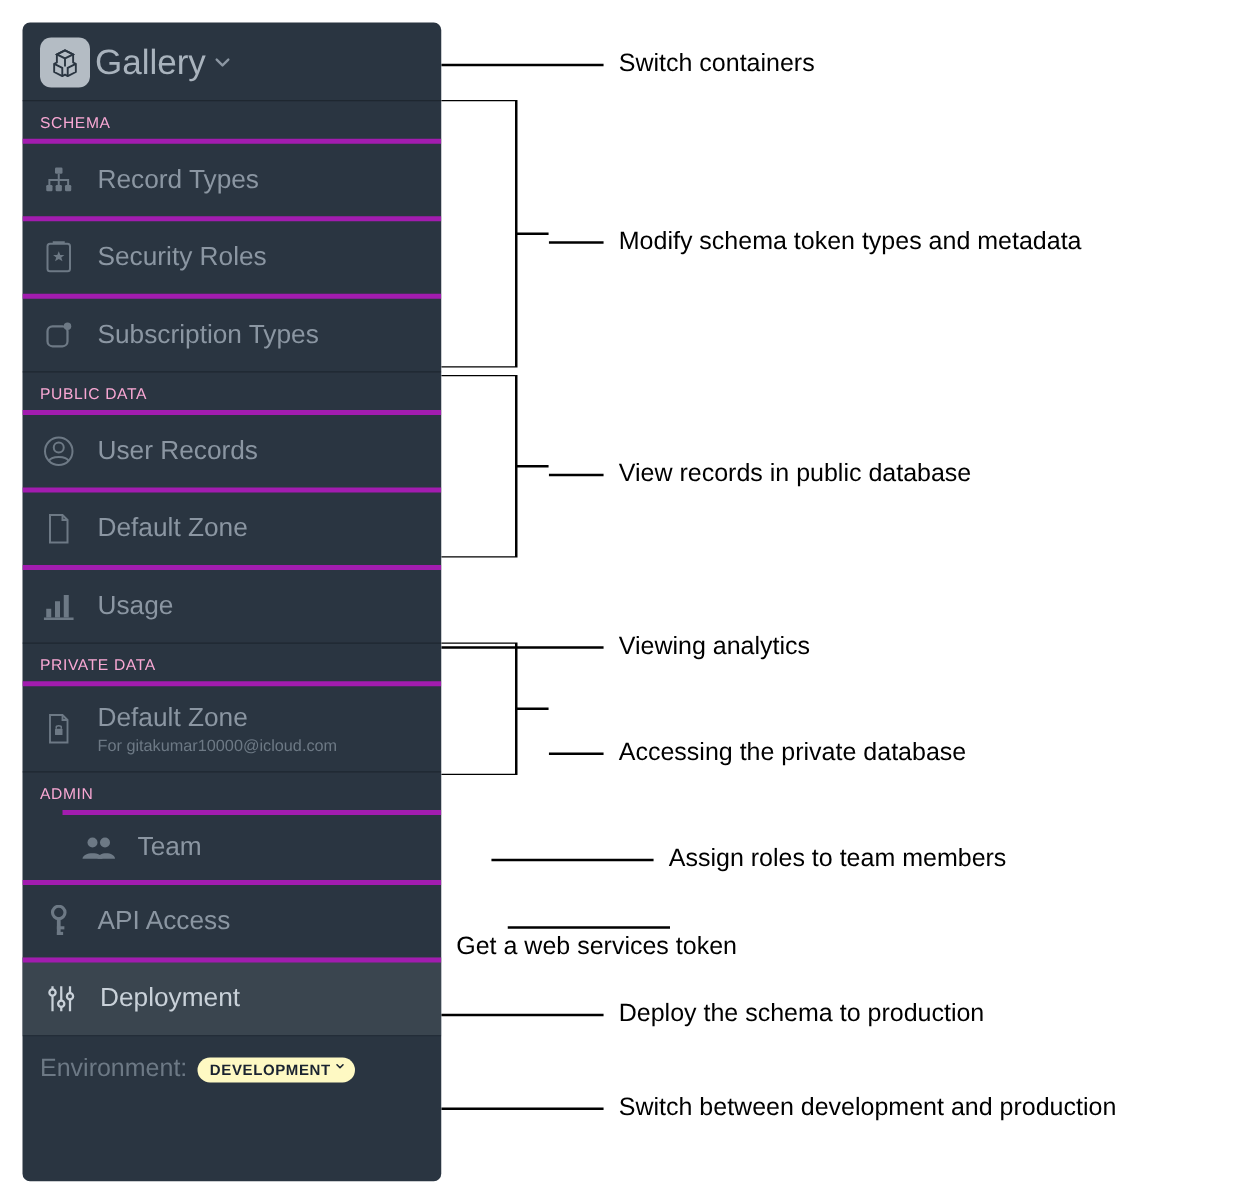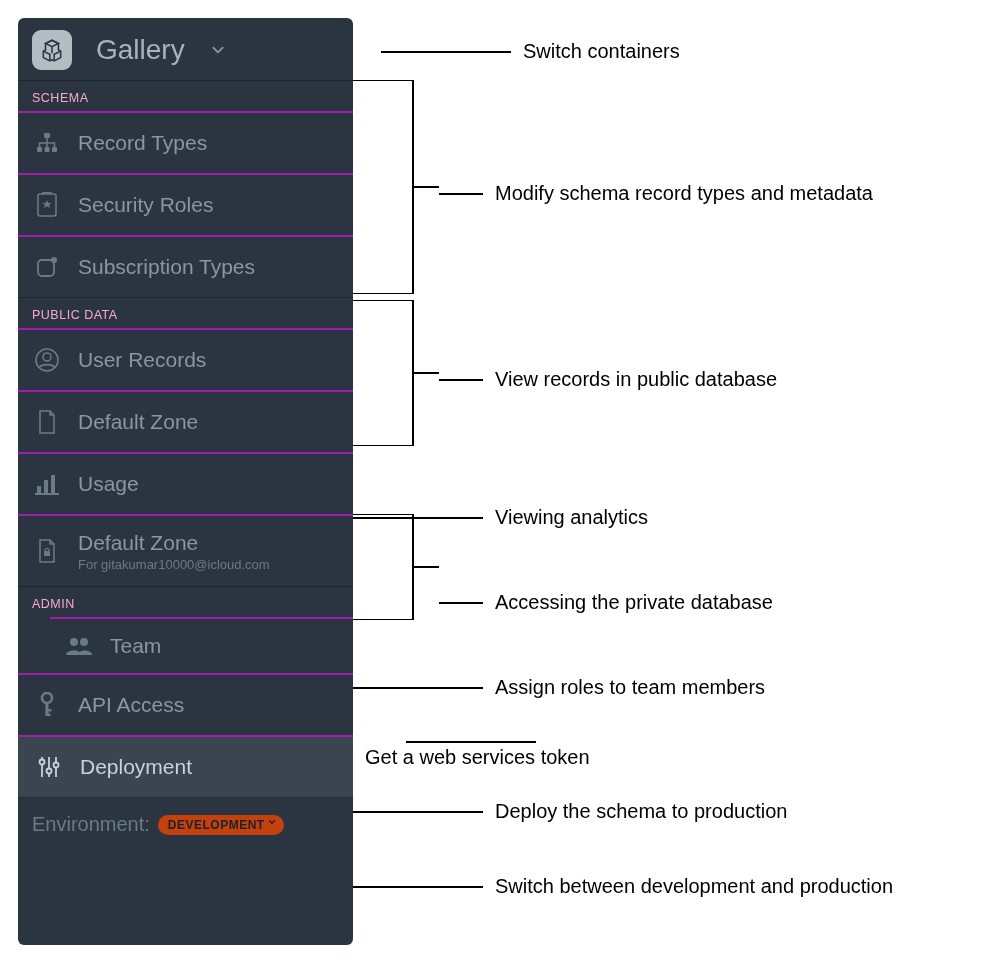--- a/index.html
+++ b/index.html
@@ -19,21 +19,21 @@
     background: #2a3541;
     border-radius: 6px;
     overflow: hidden;
     color: #8b96a2;
     font-weight: 300;
   }
   .container-switcher {
     display: flex;
     align-items: center;
     padding: 12px 14px 10px 14px;
-    gap: 24px;
+    gap: 4px;
   }
   .app-icon {
     width: 40px;
     height: 40px;
     background: #b4bcc4;
     border-radius: 9px;
     display: flex;
     align-items: center;
     justify-content: center;
   }
@@ -56,21 +56,21 @@
     border-top: 1px solid #1e2730;
     font-weight: 400;
   }
   .section-header.first { border-top: 1px solid #1e2730; }
   .nav-item {
     display: flex;
     align-items: center;
     padding: 0 14px;
     height: 62px;
     gap: 16px;
-    border-top: 2px solid #a21caf;
+    border-top: 4px solid #a21caf;
     cursor: pointer;
   }
   .nav-item.short { height: 56px; margin-left: 32px; }
   .nav-item.tall { height: 72px; }
   .nav-item.selected { background: #3a454f; padding-left: 16px; }
   .nav-item .icon-slot {
     width: 30px;
     display: flex;
     align-items: center;
     justify-content: center;
@@ -95,21 +95,21 @@
     height: 54px;
     border-top: 1px solid #232d38;
     gap: 8px;
   }
   .env-label {
     font-size: 20px;
     color: #6d7985;
     font-weight: 300;
   }
   .env-pill {
-    background: #c2410c;
+    background: #fef9c3;
     color: #1a2330;
     font-size: 12px;
     font-weight: 700;
     letter-spacing: 0.5px;
     padding: 3px 8px 3px 10px;
     border-radius: 11px;
     display: inline-flex;
     align-items: flex-start;
     gap: 3px;
   }
@@ -226,20 +226,21 @@
       <svg width="24" height="22" viewBox="0 0 24 22" fill="#6d7985">
         <rect x="2" y="13" width="4" height="7"></rect>
         <rect x="9" y="7" width="4" height="13"></rect>
         <rect x="16" y="2" width="4" height="18"></rect>
         <rect x="0" y="20" width="24" height="2"></rect>
       </svg>
     </span>
     <span class="label">Usage</span>
   </div>
 
+  <div class="section-header">PRIVATE DATA</div>
 
   <div class="nav-item tall">
     <span class="icon-slot">
       <svg width="20" height="26" viewBox="0 0 20 26" fill="none" stroke="#6d7985" stroke-width="1.5">
         <path d="M3 2 L13 2 L17 6 L17 24 L3 24 Z"></path>
         <path d="M13 2 L13 6 L17 6"></path>
         <rect x="7" y="13" width="6" height="5" rx="0.5" fill="#6d7985" stroke="none"></rect>
         <path d="M8 13 L8 11.5 C8 10.2 12 10.2 12 11.5 L12 13" stroke-width="1.2"></path>
       </svg>
     </span>
@@ -296,35 +297,35 @@
       <svg class="chev-s" viewBox="0 0 10 10">
           <path d="M2 3.5 L5 6.5 L8 3.5" fill="none" stroke="#1a2330" stroke-width="1.6" stroke-linecap="round" stroke-linejoin="round"></path>
         </svg>
     </span>
   </div>
 
 </div>
 
 <div class="callouts">
 
-  <div class="callout-row" style="left:0; top:40px;padding-left:28px;">
+  <div class="callout-row" style="left:0; top:40px;">
     <svg width="130" height="8">
         <line x1="0" y1="4" x2="130" y2="4" stroke="#000" stroke-width="2"></line>
       </svg>
     <span class="callout-text">Switch containers</span>
   </div>
 
   <svg style="position:absolute; left:0; top:80px;" width="86" height="214">
     <path d="M0 0 H60 V107 H86 M60 107 V214 H0" fill="none" stroke="#000" stroke-width="2"></path>
   </svg>
   <div class="callout-row" style="left:86px; top:182px;">
     <svg width="44" height="8">
         <line x1="0" y1="4" x2="44" y2="4" stroke="#000" stroke-width="2"></line>
       </svg>
-    <span class="callout-text">Modify schema record types and metadata</span>
+    <span class="callout-text">Modify schema token types and metadata</span>
   </div>
 
   <svg style="position:absolute; left:0; top:300px;" width="86" height="146">
     <path d="M0 0 H60 V73 H86 M60 73 V146 H0" fill="none" stroke="#000" stroke-width="2"></path>
   </svg>
   <div class="callout-row" style="left:86px; top:368px;">
     <svg width="44" height="8">
         <line x1="0" y1="4" x2="44" y2="4" stroke="#000" stroke-width="2"></line>
       </svg>
     <span class="callout-text">View records in public database</span>
@@ -340,21 +341,21 @@
   <svg style="position:absolute; left:0; top:514px;" width="86" height="106">
     <path d="M0 0 H60 V53 H86 M60 53 V106 H0" fill="none" stroke="#000" stroke-width="2"></path>
   </svg>
   <div class="callout-row" style="left:86px; top:591px;">
     <svg width="44" height="8">
         <line x1="0" y1="4" x2="44" y2="4" stroke="#000" stroke-width="2"></line>
       </svg>
     <span class="callout-text">Accessing the private database</span>
   </div>
 
-  <div class="callout-row" style="left:0; top:676px;">
+  <div class="callout-row" style="left:0; top:676px;padding-left:40px;">
     <svg width="130" height="8">
         <line x1="0" y1="4" x2="130" y2="4" stroke="#000" stroke-width="2"></line>
       </svg>
     <span class="callout-text">Assign roles to team members</span>
   </div>
 
   <div class="callout-row" style="left:0; top:738px;flex-direction:column;">
     <svg width="130" height="8">
         <line x1="0" y1="4" x2="130" y2="4" stroke="#000" stroke-width="2"></line>
       </svg>

